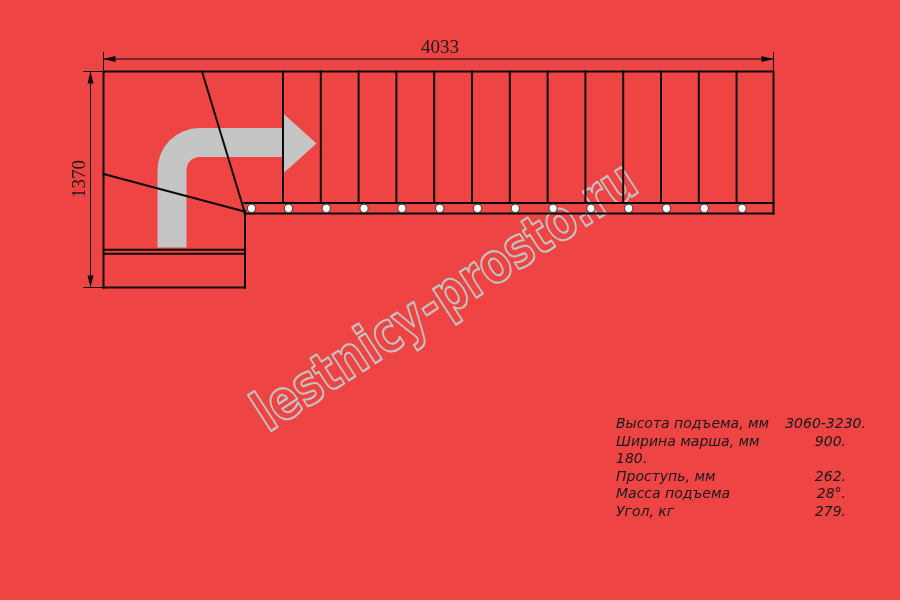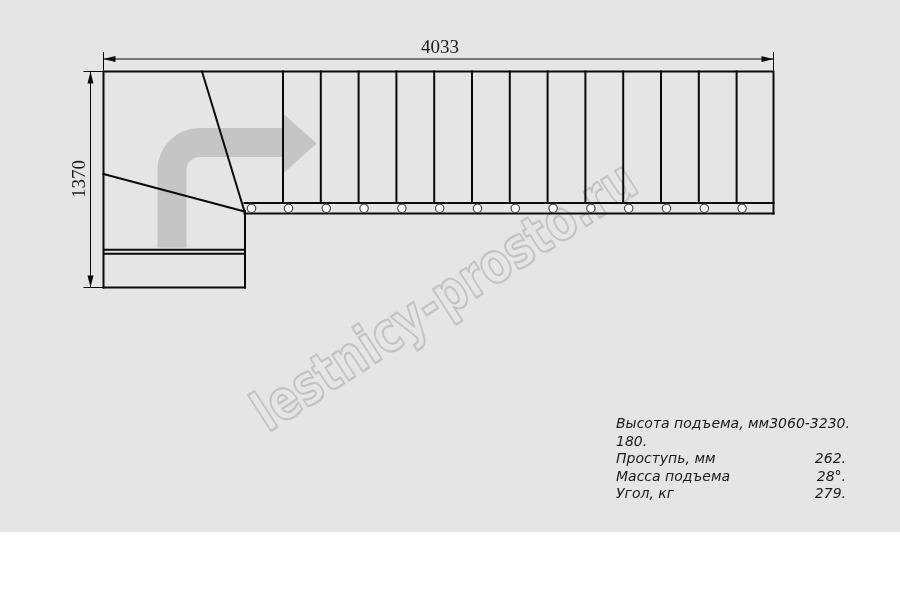--- a/index.html
+++ b/index.html
@@ -3,22 +3,22 @@
 <meta charset="utf-8">
 <style>
   html, body {
     margin: 0;
     padding: 0;
     background: #ffffff;
   }
   .canvas {
     position: relative;
     width: 900px;
-    height: 532px;
-    background: #e5e5e5;
+    height: 600px;
+    background: #ef4444;
     overflow: hidden;
     font-family: "DejaVu Sans", sans-serif;
   }
   svg { position: absolute; left: 0; top: 0; }
 
   .wm-text {
     font-family: "DejaVu Sans", sans-serif;
     font-weight: bold;
     font-size: 56px;
     fill: none;
@@ -55,20 +55,21 @@
     font-family: "DejaVu Sans", "Liberation Sans", sans-serif;
     font-style: italic;
     font-size: 14px;
     line-height: 17.5px;
     color: var(--ink, #1a1a1a);
   }
   .spec-row {
     display: flex;
     justify-content: space-between;
     white-space: nowrap;
+    gap: 16px;
   }
   .spec-value { text-align: right; }
 </style>
 </head>
 <body>
 
 <div class="canvas">
 
   <svg width="900" height="600" viewBox="0 0 900 600">
 
@@ -132,20 +133,24 @@
     <path class="ah" d="M90.5,287.5 l-3,-12 h6 Z"></path>
     <text class="dim-text" x="84.5" y="179" text-anchor="middle" transform="rotate(-90 84.5 179)">1370</text>
   </svg>
 
   <div class="specs">
     <div class="spec-row">
       <span class="spec-label">Высота подъема, мм</span>
       <span class="spec-value">3060-3230.</span>
     </div>
     <div class="spec-row">
+      <span class="spec-label">Ширина марша, мм</span>
+      <span class="spec-value">900.</span>
+    </div>
+    <div class="spec-row">
       <span class="spec-value">180.</span>
     </div>
     <div class="spec-row">
       <span class="spec-label">Проступь, мм</span>
       <span class="spec-value">262.</span>
     </div>
     <div class="spec-row">
       <span class="spec-label">Масса подъема</span>
       <span class="spec-value">28°.</span>
     </div>

